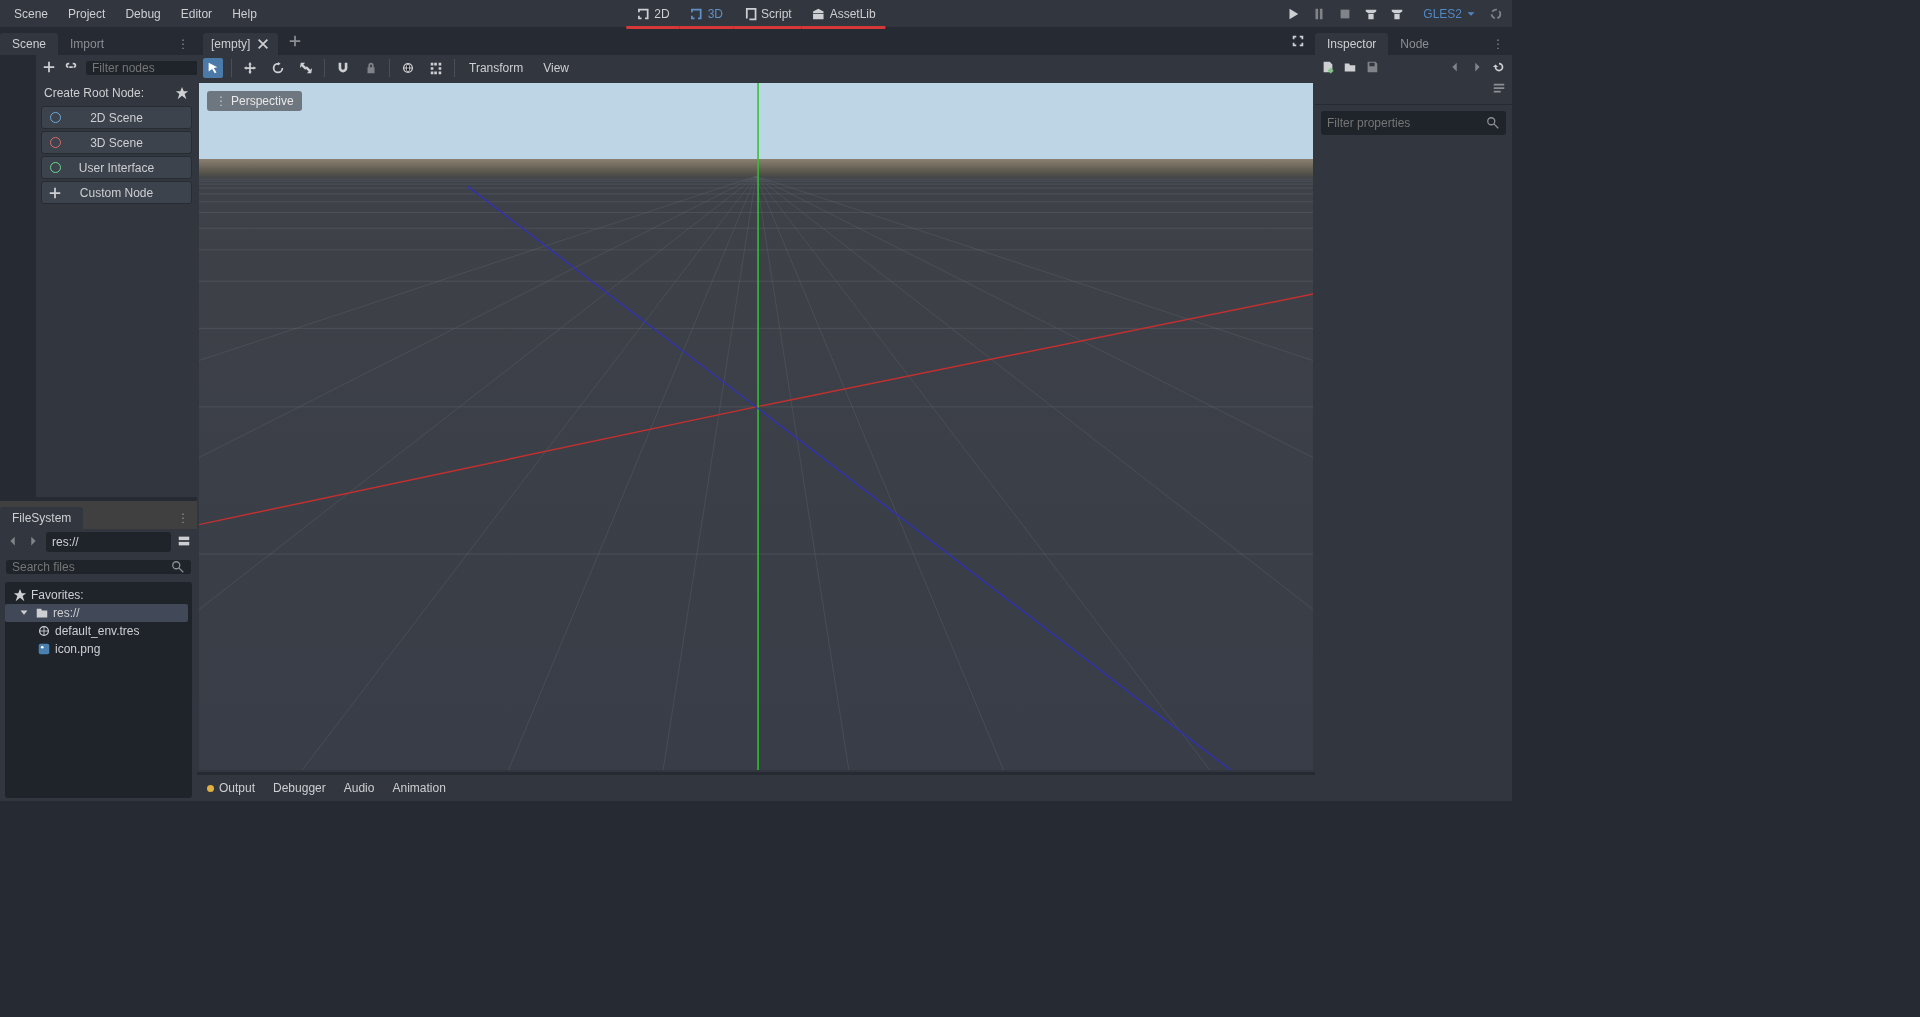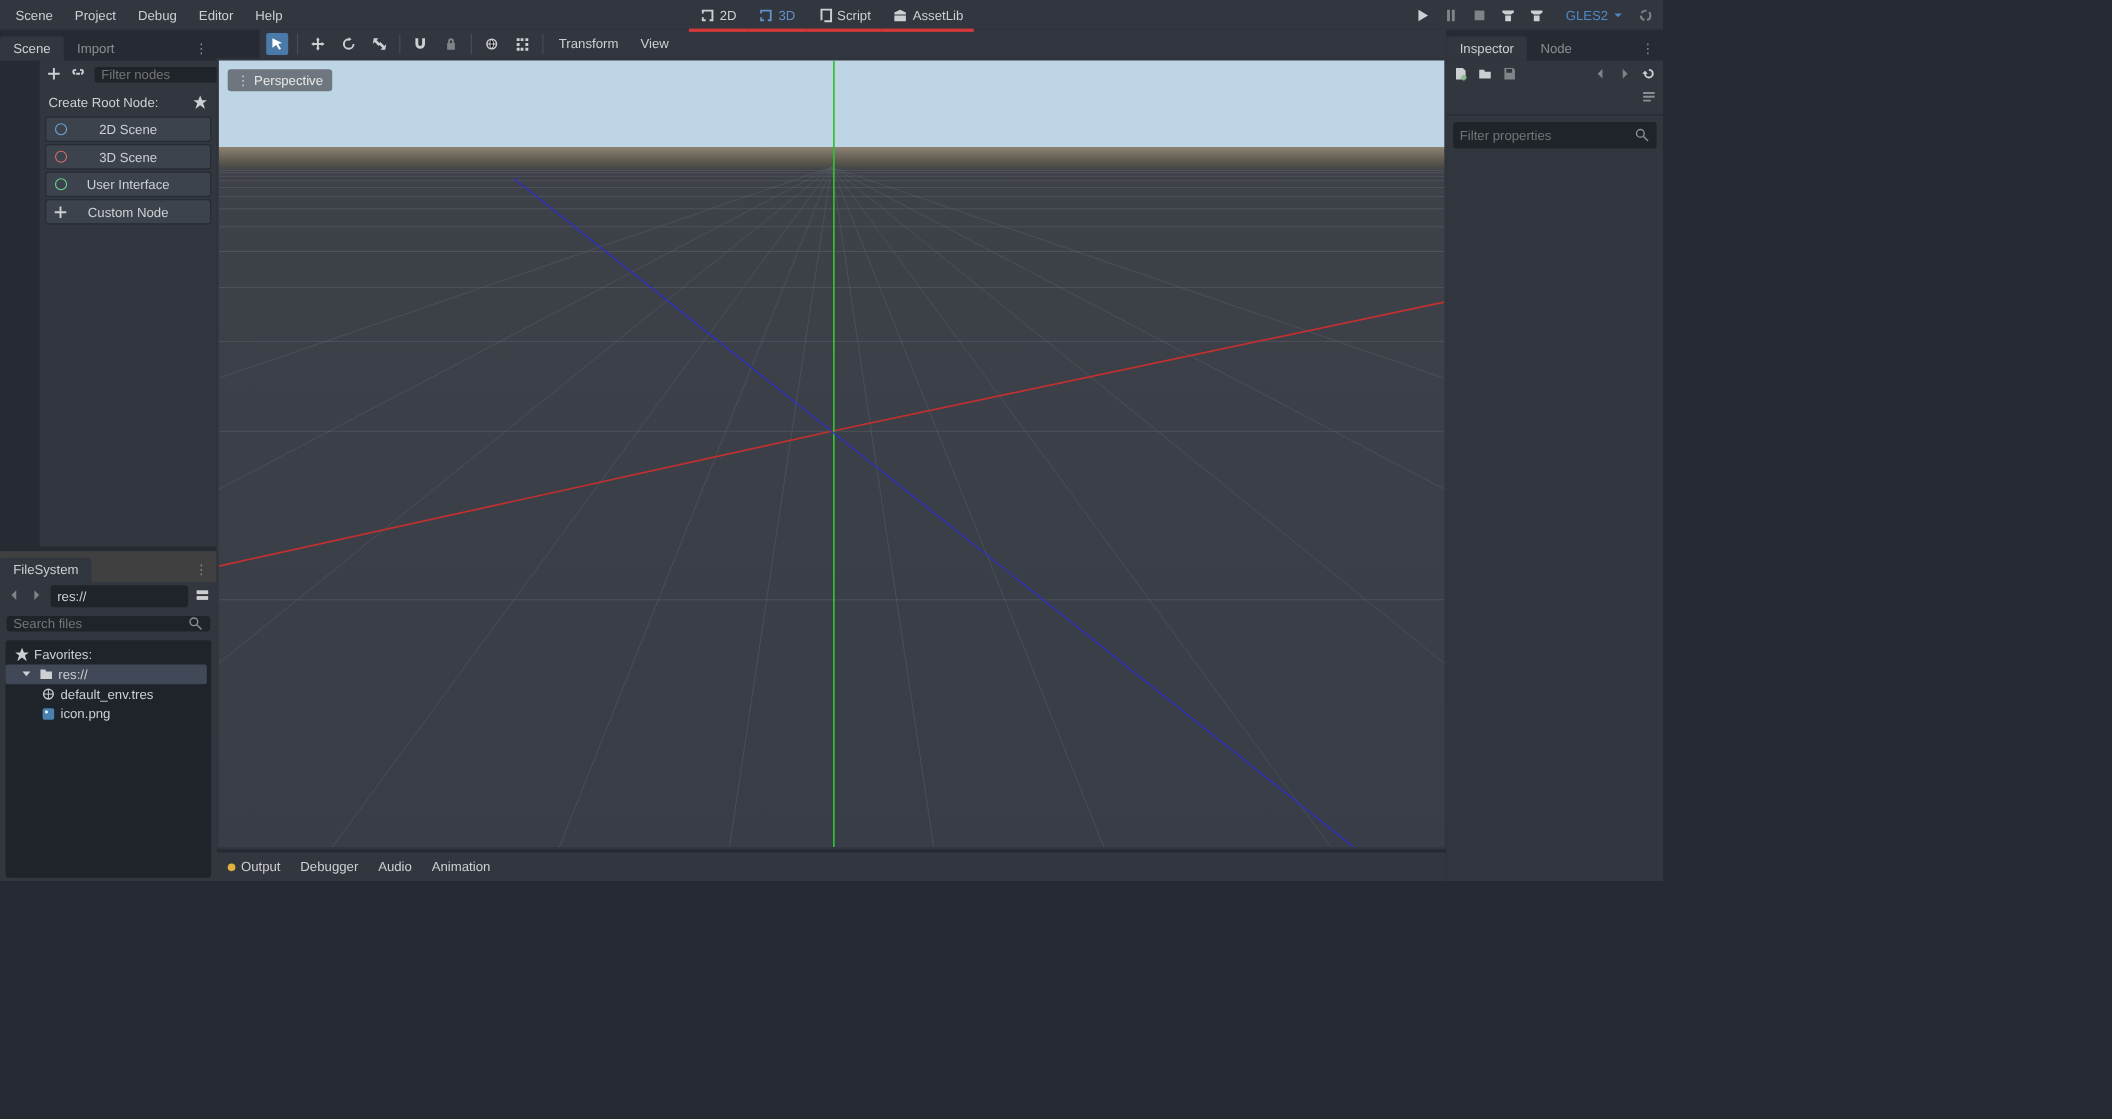--- a/index.html
+++ b/index.html
@@ -33,21 +33,21 @@
 .fs-nav { height: 26px; display: flex; align-items: center; padding: 0 6px; gap: 6px;}
 .fs-path { flex: 1; background: #1f242b; border-radius: 3px; padding: 3px 6px; font-size: 12px;}
 .fs-tree { flex: 1; background: #1f242b; margin: 3px 5px; border-radius: 3px; padding: 4px;}
 .tree-row { padding: 2px 4px; display: flex; align-items: center; gap: 4px; border-radius: 2px;}
 .tree-row.selected { background: #414959; }
 .tree-indent1 { padding-left: 14px;}
 .tree-indent2 { padding-left: 28px;}
 .center { flex: 1; display: flex; flex-direction: column; min-width: 0; }
 .scene-tabs { height: 24px; display: flex; align-items: end; margin-top: 4px; padding: 0 6px;}
 .scene-tab { background: #32363e; padding: 4px 8px; border-radius: 3px 3px 0 0; display: flex; align-items: center; gap: 6px;}
-.toolbar { height: 26px; background: #32363e; display: flex; align-items: center; padding: 0 6px; gap: 8px; margin-left: 39px;}
+.toolbar { height: 26px; background: #32363e; display: flex; align-items: center; padding: 0 6px; gap: 8px;}
 .toolbar-btn { width: 20px; height: 20px; display: flex; align-items: center; justify-content: center; color: #cdcfd2; border-radius: 2px;}
 .toolbar-btn.active { background: #4b79a8; color: #fff;}
 .toolbar-sep { width: 1px; height: 18px; background: #4a4e56;}
 .viewport { flex: 1; position: relative; background: #32363e; padding: 2px;}
 .viewport-inner { width: 100%; height: 100%; background: linear-gradient(to bottom, #bdd5e5 0%, #bdd5e5 11%, #8d8273 11%, #58554b 13%, #3e4148 14%, #383d47 100%); position: relative; overflow: hidden;}
 .persp-pill { position: absolute; top: 8px; left: 8px; background: #6e767f; padding: 3px 8px; border-radius: 3px; color: #e8e8e8; display: flex; gap: 4px; align-items: center;}
 .bottom-bar { height: 26px; background: #32363e; display: flex; align-items: center; padding: 0 10px; gap: 18px; margin-top: 3px;}
 .bottom-item { display: flex; align-items: center; gap: 5px; color: #cdcfd2;}
 .right-dock { width: 197px; display: flex; flex-direction: column; background: #262b33;}
 .insp-tools { height: 26px; display: flex; align-items: center; padding: 0 6px; gap: 8px;}
@@ -254,20 +254,34 @@
                 <circle cx="6" cy="6" r="1.5" fill="#fff"></circle>
               </svg>
           <span>icon.png</span>
         </div>
       </div>
       </div>
     </div>
   </div>
 
   <div class="center">
+    <div class="scene-tabs">
+      <div class="scene-tab">
+        <span>[empty]</span>
+        <svg viewBox="0 0 16 16" width="10" height="10">
+            <path stroke="#cdcfd2" stroke-width="2" d="M3 3l10 10M13 3L3 13"></path>
+          </svg>
+      </div>
+      <div style="padding:4px 10px;"><svg viewBox="0 0 16 16" width="12" height="12">
+            <path fill="#8b8e93" d="M7 2h2v5h5v2H9v5H7V9H2V7h5z"></path>
+          </svg></div>
+      <div style="margin-left:auto; padding:4px;"><svg viewBox="0 0 16 16">
+            <path fill="#cdcfd2" d="M2 2h4v2H4v2H2zm8 0h4v4h-2V4h-2zM2 10h2v2h2v2H2zm10 0h2v4h-4v-2h2z"></path>
+          </svg></div>
+    </div>
     <div class="toolbar">
       <div class="toolbar-btn active">
           <svg viewBox="0 0 16 16">
             <path fill="currentColor" d="M3 2l10 5-4 1 3 5-2 1-3-5-4 3z"></path>
           </svg>
         </div>
       <div class="toolbar-sep"></div>
       <div class="toolbar-btn">
           <svg viewBox="0 0 16 16">
             <path fill="currentColor" d="M8 1l2 3H9v3h3V6l3 2-3 2V9H9v3h1l-2 3-2-3h1V9H4v1L1 8l3-2v1h3V4H6z"></path>

